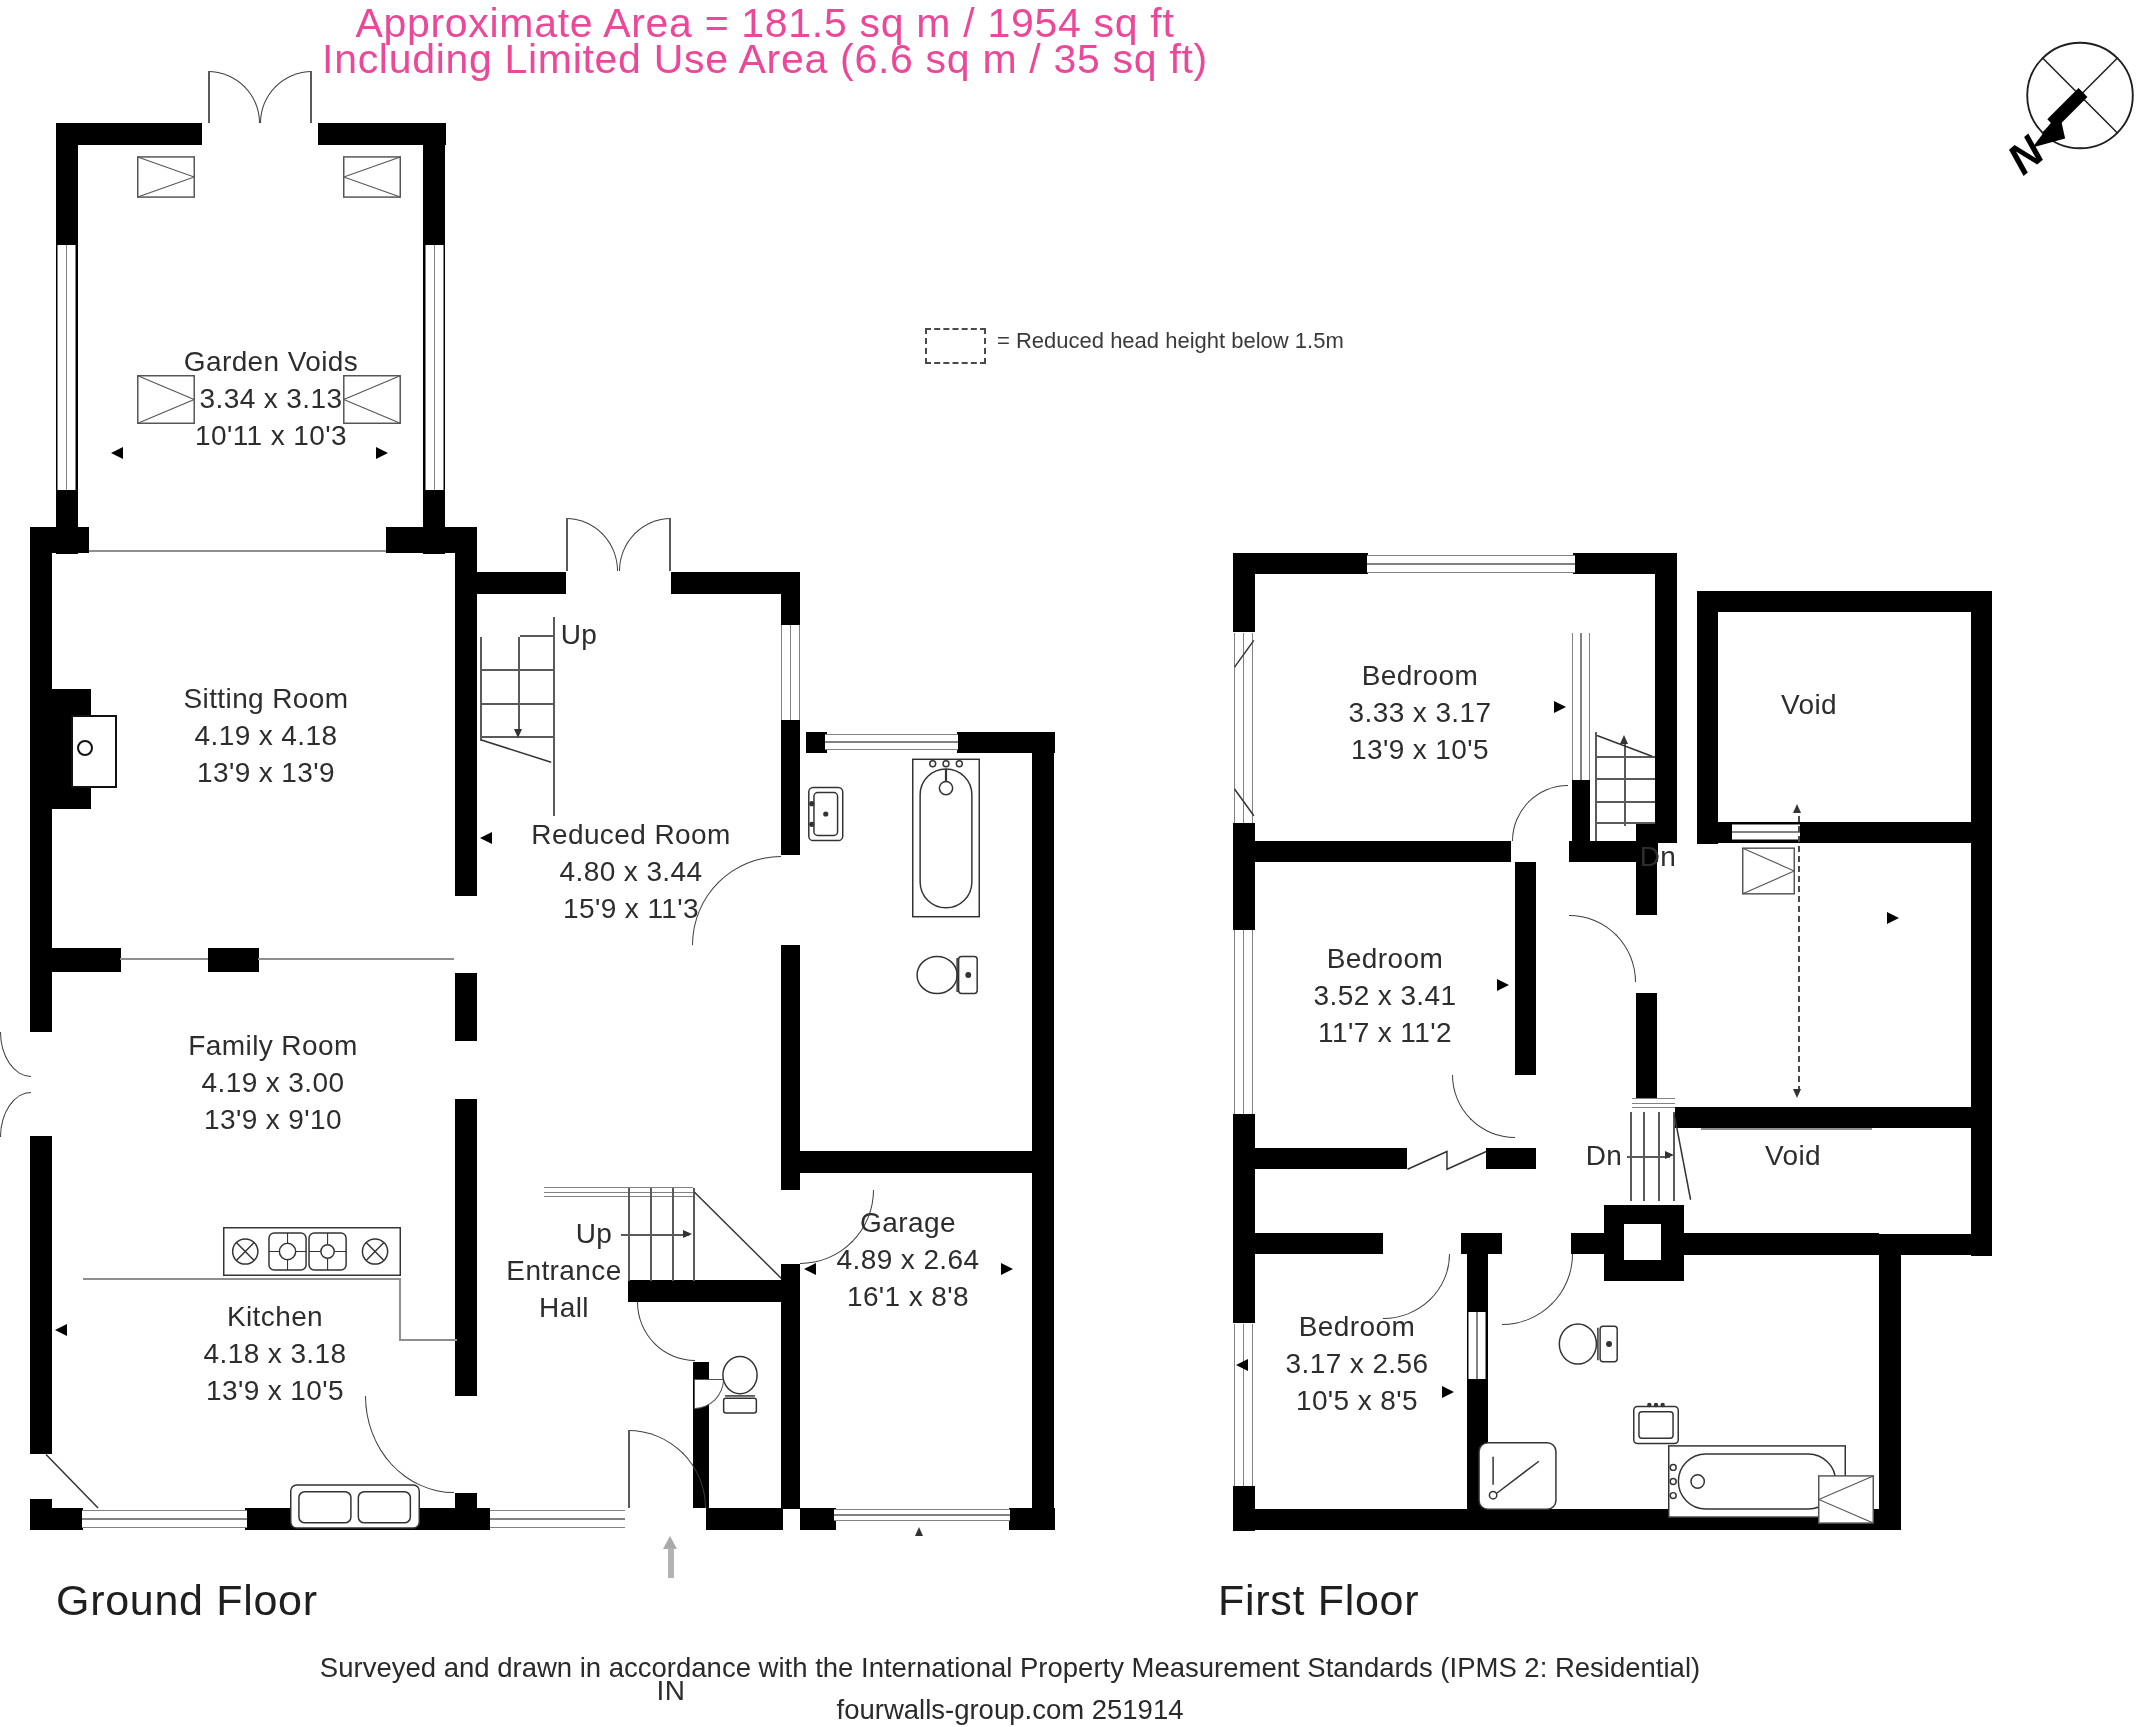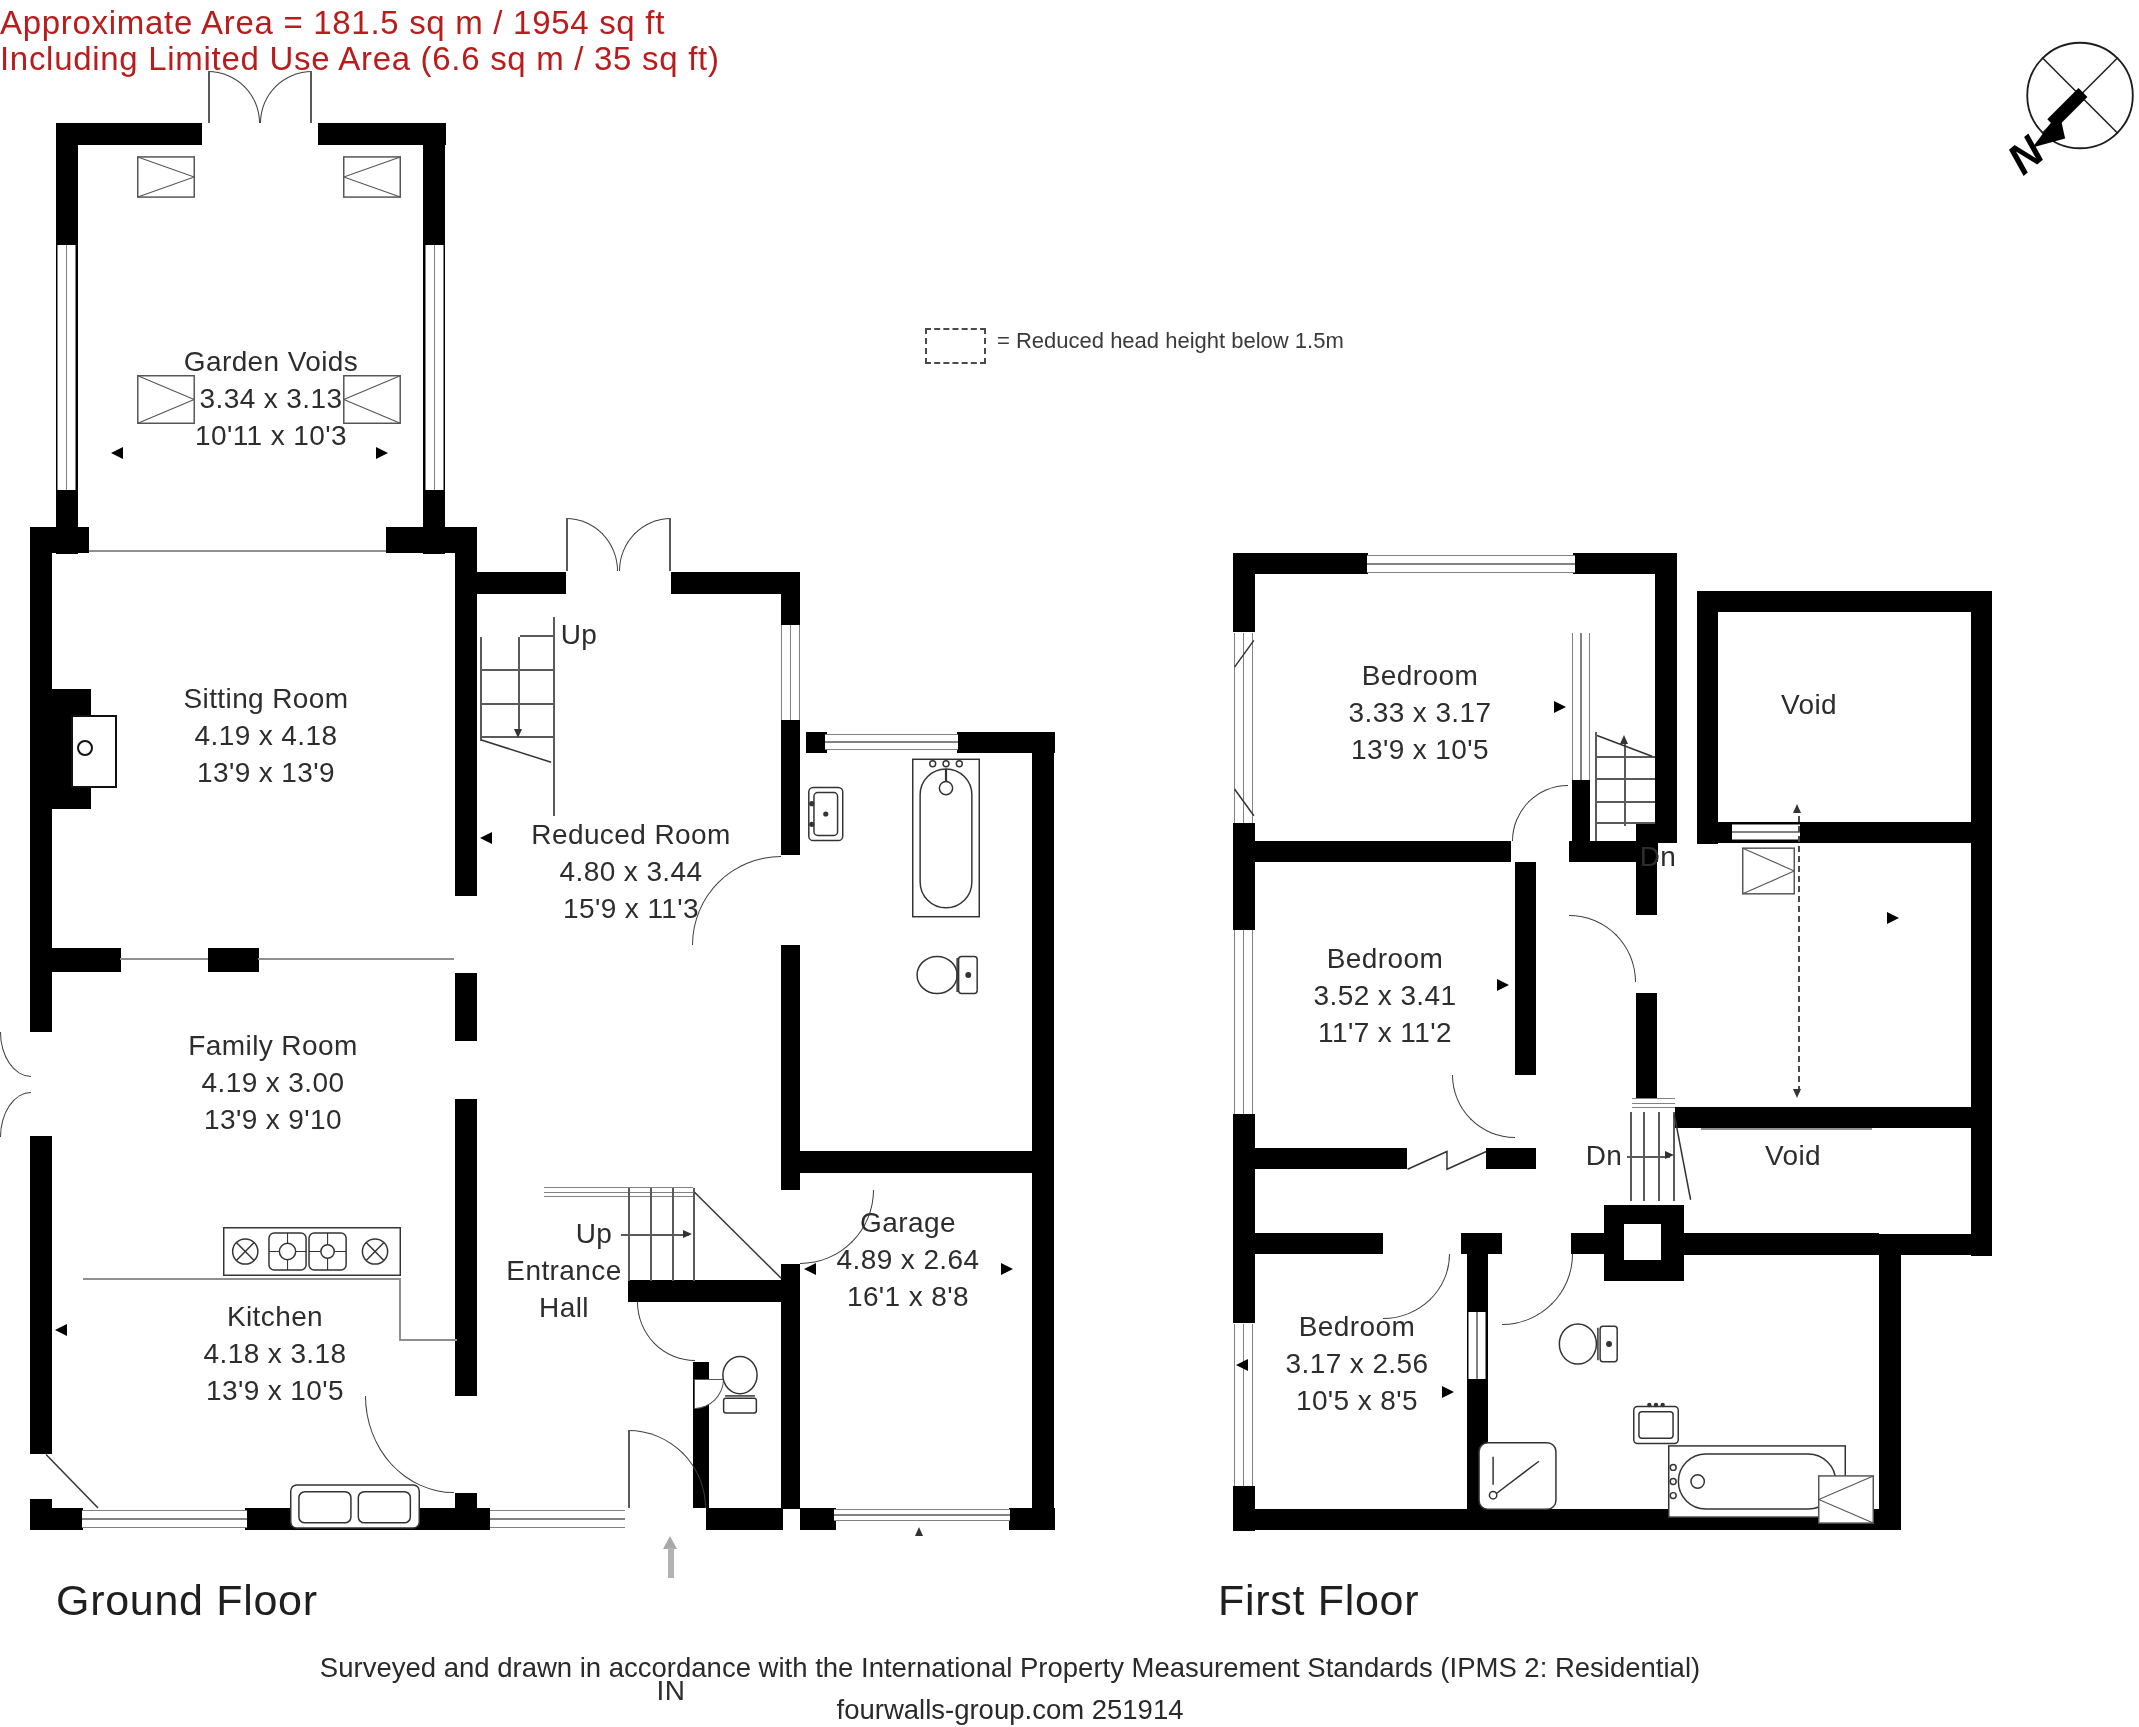--- a/index.html
+++ b/index.html
@@ -17,22 +17,22 @@
   .arc.tr{border-top-width:1.5px;border-right-width:1.5px;border-top-right-radius:100% 100%}
   .arc.tl{border-top-width:1.5px;border-left-width:1.5px;border-top-left-radius:100% 100%}
   .arc.br{border-bottom-width:1.5px;border-right-width:1.5px;border-bottom-right-radius:100% 100%}
   .arc.bl{border-bottom-width:1.5px;border-left-width:1.5px;border-bottom-left-radius:100% 100%}
   .rlabel{position:absolute;transform:translateX(-50%);text-align:center;font-size:28px;
           line-height:37px;letter-spacing:0.4px;white-space:nowrap;color:#2d2d2d}
   .rlabel span{display:block}
   .slabel{position:absolute;transform:translateX(-50%);font-size:28px;letter-spacing:0.4px;
           white-space:nowrap;color:#2d2d2d}
   .floor-title{position:absolute;font-size:43px;letter-spacing:0.7px;color:#1f1f1f}
-  #header{position:absolute;left:0;top:4.5px;width:1530px;font-size:33px;
-          line-height:36px;letter-spacing:0.7px;color:#b91c1c}
+  #header{position:absolute;left:0;top:4.5px;width:1530px;text-align:center;font-size:41px;
+          line-height:36px;letter-spacing:0.7px;color:#ec4899}
   #footer{position:absolute;left:0;top:1647px;width:2020px;text-align:center;font-size:27.5px;
           line-height:42px;color:#2a2a2a}
   #legend-box{position:absolute;left:925px;top:328px;width:61px;height:36px;
           border:2.2px dashed #4a4a4a;box-sizing:border-box}
   #legend-text{position:absolute;left:997px;top:328px;font-size:22px;color:#3a3a3a}
   .tri{position:absolute;width:0;height:0}
   .tri.l{border-top:6px solid transparent;border-bottom:6px solid transparent;border-right:12px solid #000}
   .tri.r{border-top:6px solid transparent;border-bottom:6px solid transparent;border-left:12px solid #000}
   .tri.u{border-left:6px solid transparent;border-right:6px solid transparent;border-bottom:12px solid #000}
   .tri.d{border-left:6px solid transparent;border-right:6px solid transparent;border-top:12px solid #000}

